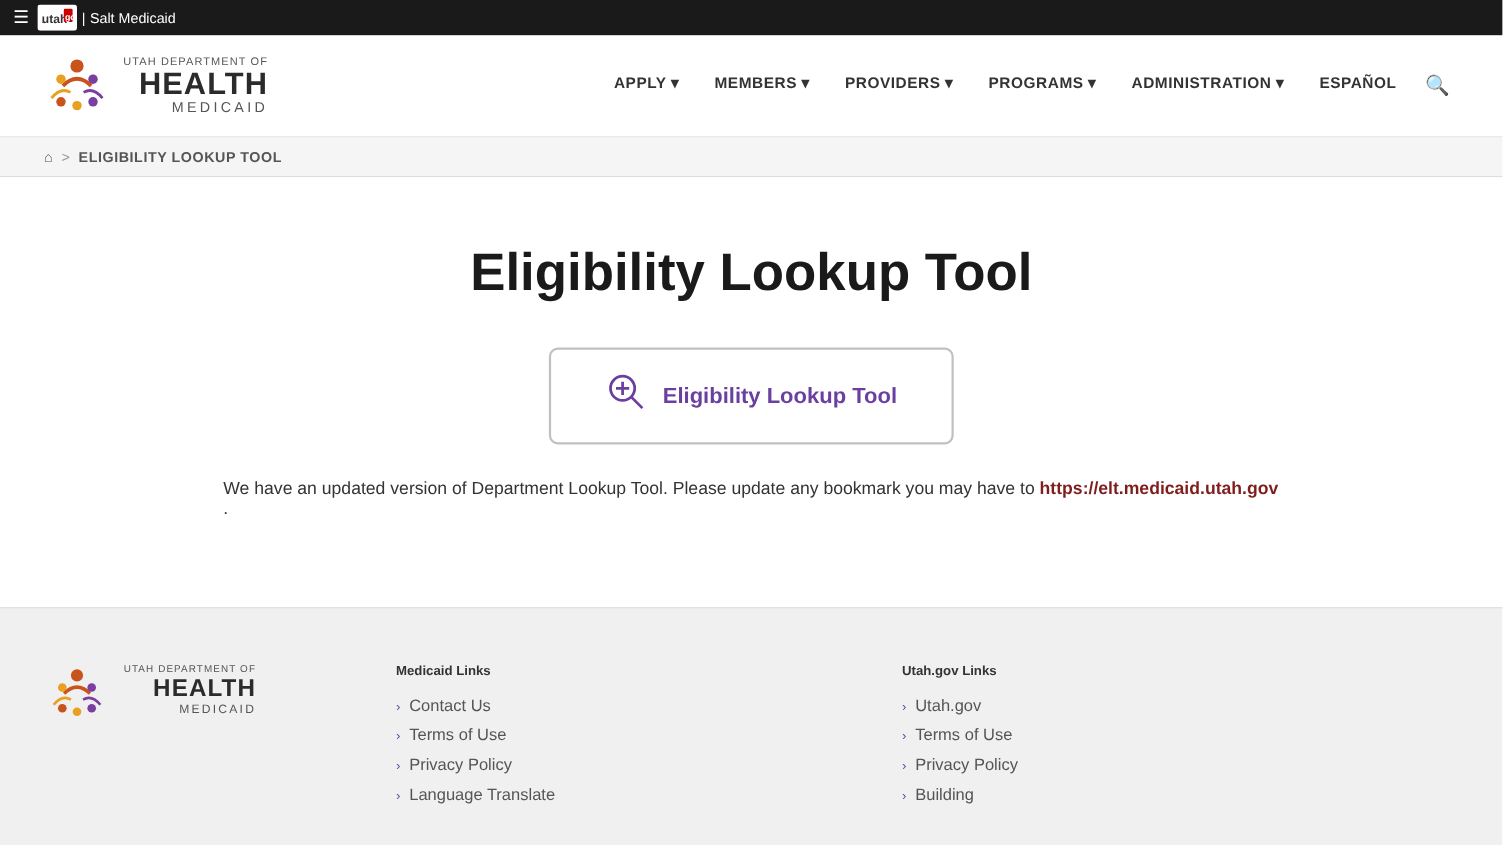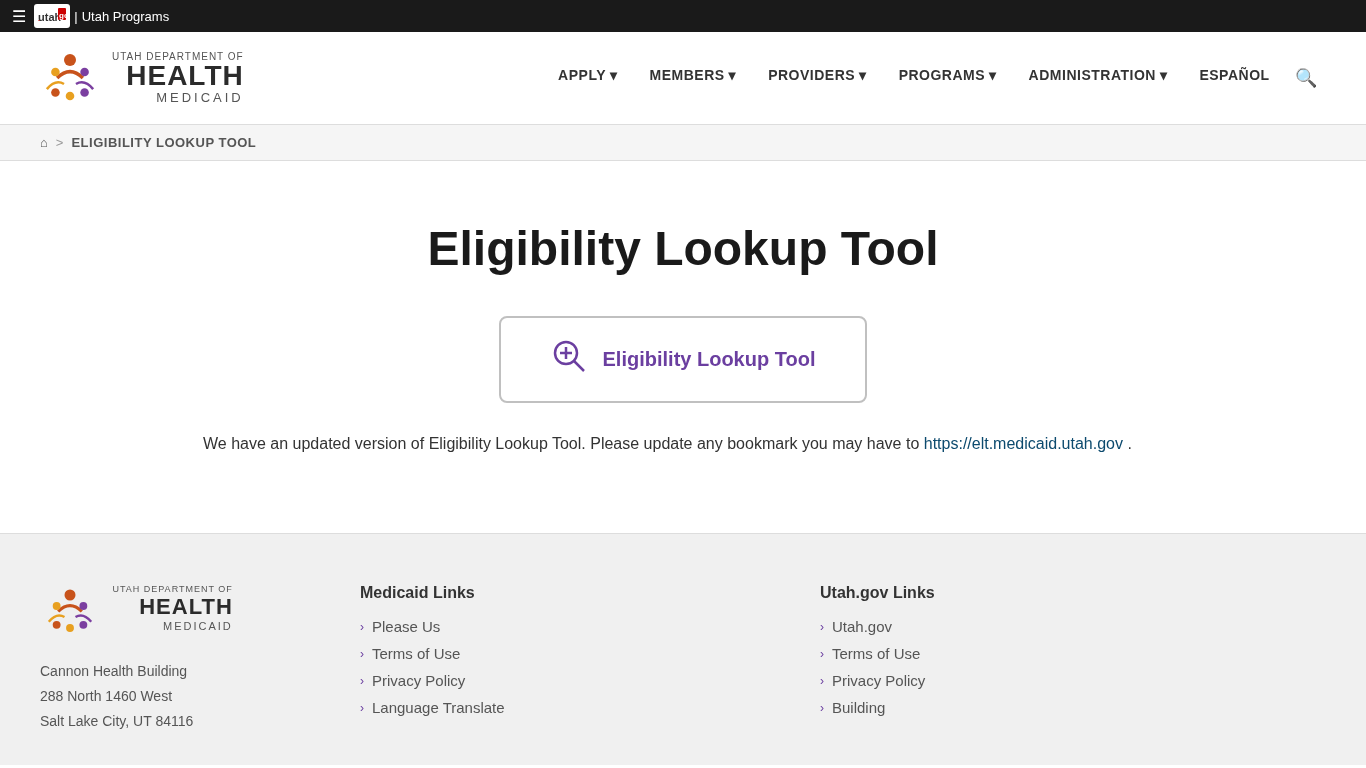--- a/index.html
+++ b/index.html
@@ -93,39 +93,39 @@
     
     .info-text {
       margin-top: 32px;
       font-size: 16px;
       color: #333;
       text-align: left;
       max-width: 960px;
       margin-left: auto;
       margin-right: auto;
     }
-    .info-text a { color: #0c4a6e; text-decoration: none; }
+    .info-text a { color: #7f1d1d; text-decoration: none; font-weight: bold; }
 
     
     .footer {
       background: #f0f0f0;
       padding: 50px 40px 30px;
       border-top: 1px solid #ddd;
     }
     .footer-grid {
       display: grid;
       grid-template-columns: 280px 1fr 1fr;
       gap: 40px;
       max-width: 1200px;
     }
     .footer-logo { margin-bottom: 16px; }
     .footer-address { font-size: 14px; color: #555; line-height: 1.8; margin-top: 16px; }
 
     .footer-col-title {
-      font-size: 16px;
+      font-size: 12px;
       font-weight: 700;
       color: #333;
       margin-bottom: 16px;
     }
     .footer-links { list-style: none; }
     .footer-links li {
       margin-bottom: 10px;
       display: flex;
       align-items: center;
       gap: 8px;
@@ -147,21 +147,21 @@
   <span class="hamburger">☰</span>
   <div class="utah-logo">
     <svg width="36" height="24" viewBox="0 0 36 24">
       <rect width="36" height="24" rx="3" fill="white"></rect>
       <text x="4" y="17" font-size="11" font-weight="bold" fill="#333" font-family="Arial">utah</text>
       <text x="4" y="17" font-size="7" font-weight="bold" fill="#cc0000" font-family="Arial">.</text>
       <rect x="24" y="4" width="8" height="12" rx="1" fill="#cc0000"></rect>
       <text x="25" y="14" font-size="8" font-weight="bold" fill="white" font-family="Arial">gov</text>
     </svg>
     <span>|</span>
-    <span>Utah Programs</span>
+    <span>Salt Medicaid</span>
   </div>
 </div>
 
 <header class="header">
   <div class="logo-area">
 
     <svg class="logo-mark" viewBox="0 0 70 70">
 
       <circle cx="35" cy="14" r="7" fill="#c8531b"></circle>
       <path d="M20 35 Q35 20 50 35" stroke="#c8531b" stroke-width="4" fill="none"></path>
@@ -223,21 +223,21 @@
         <circle cx="15" cy="15" r="11" stroke="#6b3fa0" stroke-width="2.5" fill="none"></circle>
         <line x1="23" y1="23" x2="33" y2="33" stroke="#6b3fa0" stroke-width="2.5"></line>
         <line x1="15" y1="9" x2="15" y2="21" stroke="#6b3fa0" stroke-width="2.5"></line>
         <line x1="9" y1="15" x2="21" y2="15" stroke="#6b3fa0" stroke-width="2.5"></line>
       </svg>
     </span>
     <span class="tool-label">Eligibility Lookup Tool</span>
   </a>
 
   <p class="info-text">
-    <span>We have an updated version of Eligibility Lookup Tool. Please update any bookmark you may have to</span>
+    <span>We have an updated version of Department Lookup Tool. Please update any bookmark you may have to</span>
     <a href="#">https://elt.medicaid.utah.gov</a>
     <span>.</span>
   </p>
 </main>
 
 <footer class="footer">
   <div class="footer-grid">
 
     <div>
       <div class="footer-logo">
@@ -251,33 +251,28 @@
           <circle cx="18" cy="52" r="5" fill="#c8531b"></circle>
           <circle cx="35" cy="56" r="5" fill="#e8a020"></circle>
           <circle cx="52" cy="52" r="5" fill="#7b3fa0"></circle>
         </svg>
         <div class="logo-text" style="display:inline-flex; flex-direction:column; vertical-align:top; margin-left:8px;">
           <span style="font-size:9px; color:#555; text-transform:uppercase; letter-spacing:1px;">Utah Department of</span>
           <span style="font-size:22px; font-weight:900; color:#2b2b2b; letter-spacing:1px;">HEALTH</span>
           <span style="font-size:11px; color:#555; text-transform:uppercase; letter-spacing:2px;">Medicaid</span>
         </div>
       </div>
-      <div class="footer-address">
-        <div>Cannon Health Building</div>
-        <div>288 North 1460 West</div>
-        <div>Salt Lake City, UT 84116</div>
-      </div>
     </div>
 
     <div>
       <div class="footer-col-title">Medicaid Links</div>
       <ul class="footer-links">
         <li>
           <span class="chevron">›</span>
-          <a href="#">Please Us</a>
+          <a href="#">Contact Us</a>
         </li>
         <li>
           <span class="chevron">›</span>
           <a href="#">Terms of Use</a>
         </li>
         <li>
           <span class="chevron">›</span>
           <a href="#">Privacy Policy</a>
         </li>
         <li>

